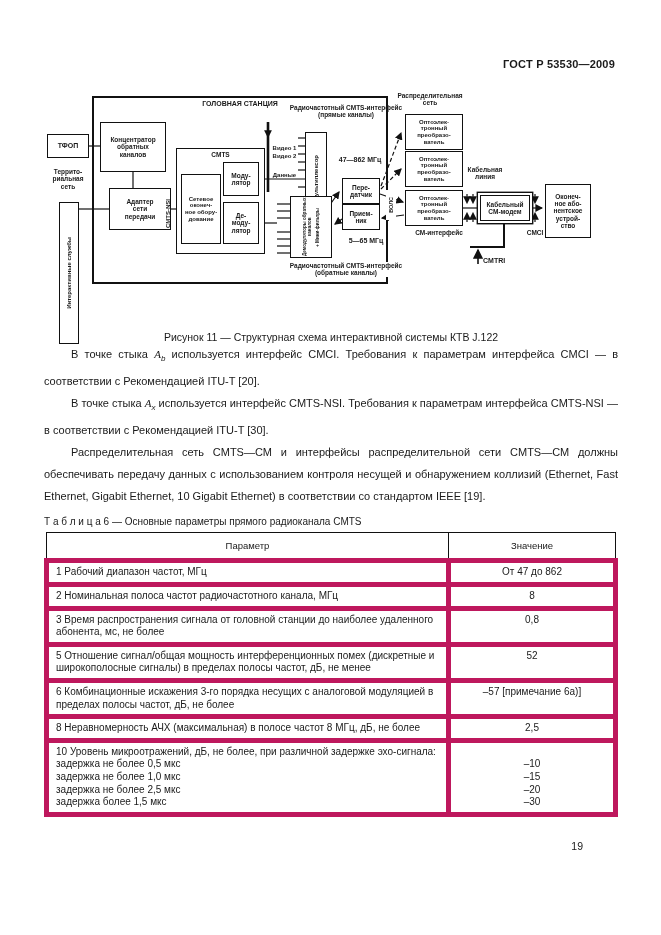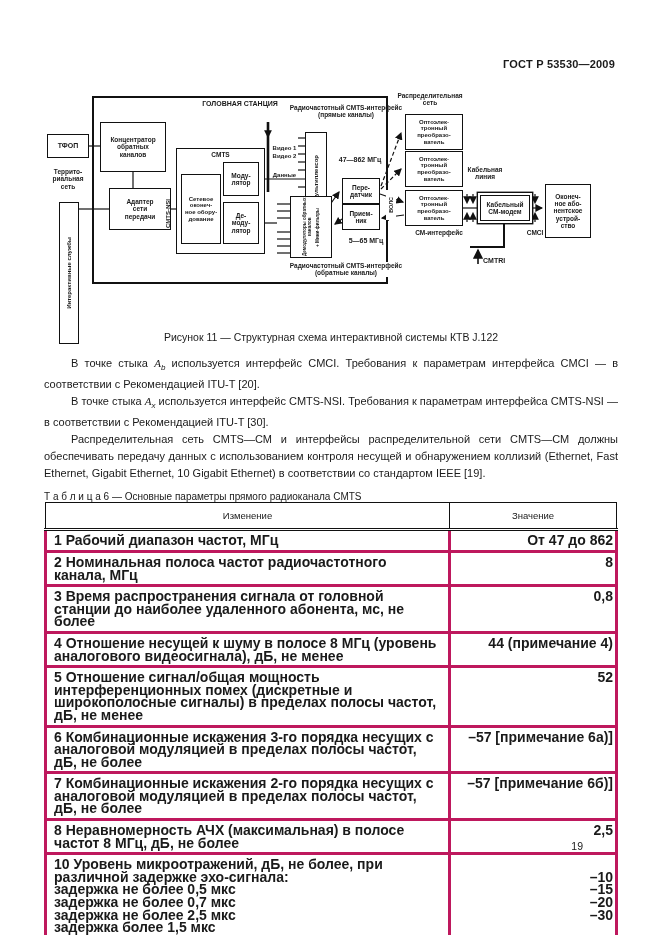--- a/index.html
+++ b/index.html
@@ -24,33 +24,33 @@
     white-space:pre-line;z-index:3;
   }
   .whitebg{background:#fff;}
   .vtext{writing-mode:vertical-rl;transform:rotate(180deg);}
   .vlabel{position:absolute;z-index:3;font-weight:bold;font-size:6px;text-align:center;
     display:flex;align-items:center;justify-content:center;}
   .double{box-shadow:0 0 0 2px #fff,0 0 0 3.4px #111;}
   .boxtitle{position:absolute;text-align:center;font-weight:bold;z-index:2;}
   
   .content{position:absolute;left:44px;top:331px;width:574px;}
-  .para{font-size:11px;line-height:17px;text-align:justify;text-indent:27px;margin:0;}
+  .para{font-size:11px;line-height:22px;text-align:justify;text-indent:27px;margin:0;}
   .para sub{font-size:8px;}
   .para i{font-family:"Liberation Serif",serif;}
-  .tbl-title{font-size:10px;margin-top:9px;}
+  .tbl-title{font-size:10px;margin-top:9px;margin-bottom:5px;}
   table.params{width:100%;border-collapse:collapse;border:1.6px solid #111;}
   table.params th{
     border:1px solid #111;border-bottom:3px double #111;font-size:9.5px;font-weight:normal;
     padding:7px 4px;text-align:center;
   }
   table.params td{
-    border:3px solid #be185d;font-size:14px;line-height:12.6px;padding:3px 7px;vertical-align:top;font-weight:bold;
-  }
-  table.params td.val{text-align:right;width:158px;padding:3px 2px;}
+    border:5px solid #be185d;font-size:10px;line-height:12.6px;padding:3px 7px;vertical-align:top;
+  }
+  table.params td.val{text-align:center;width:158px;padding:3px 2px;}
 </style>
 </head>
 <body>
 
 <div class="doc-header">ГОСТ Р 53530—2009</div>
 
 <div class="diagram">
 
   <svg width="575" height="262" viewBox="0 0 575 262">
     <defs>
@@ -192,34 +192,34 @@
 ное або-
 нентское
 устрой-
 ство</div>
   <div class="dlabel" style="left:362px;top:137px;width:64px;">СМ-интерфейс</div>
   <div class="dlabel" style="left:474px;top:137px;width:32px;">CMCI</div>
   <div class="dlabel" style="left:438px;top:165px;width:38px;text-align:left;font-size:7px;">CMTRI</div>
 </div>
 
 <div class="content">
-  <div style="text-align:center;font-size:10.5px;margin-bottom:12px;">Рисунок 11 — Структурная схема интерактивной системы КТВ J.122</div>
+  <div style="text-align:center;font-size:10.5px;margin-bottom:0;">Рисунок 11 — Структурная схема интерактивной системы КТВ J.122</div>
 
   <div id="paras">
       <p class="para"><span>В точке стыка </span><i>A</i><sub style="font-style: italic;">b</sub><span> используется интерфейс CMCI. Требования к параметрам интерфейса CMCI — в соответствии с Рекомендацией ITU-T [20].</span></p>
       <p class="para"><span>В точке стыка </span><i>A</i><sub style="font-style: italic;">x</sub><span> используется интерфейс CMTS-NSI. Требования к параметрам интерфейса CMTS-NSI — в соответствии с Рекомендацией ITU-T [30].</span></p>
       <p class="para"><span>Распределительная сеть CMTS—СМ и  интерфейсы распределительной сети CMTS—СМ должны обеспечивать передачу данных  с использованием контроля несущей и обнаружением коллизий (Ethernet, Fast Ethernet, Gigabit Ethernet, 10 Gigabit Ethernet) в соответствии со стандартом IEEE [19].</span></p>
     </div>
 
   <div class="tbl-title">Т а б л и ц а  6 — Основные параметры прямого радиоканала CMTS</div>
 
   <table class="params">
     <thead>
       <tr>
-        <th>Изменение</th>
+        <th>Параметр</th>
         <th style="width:158px;">Значение</th>
       </tr>
     </thead>
     <tbody id="tbody">
         <tr>
           <td>
             <div>1 Рабочий диапазон частот, МГц</div>
           </td>
           <td class="val">
             <div>От 47 до 862</div>
@@ -236,63 +236,47 @@
         <tr>
           <td>
             <div>3 Время распространения сигнала от головной станции до наиболее удаленного абонента, мс, не более</div>
           </td>
           <td class="val">
             <div>0,8</div>
           </td>
         </tr>
         <tr>
           <td>
-            <div>4 Отношение несущей к шуму в полосе 8 МГц (уровень аналогового видеосигнала), дБ, не менее</div>
-          </td>
-          <td class="val">
-            <div>44   (примечание 4)</div>
-          </td>
-        </tr>
-        <tr>
-          <td>
             <div>5 Отношение сигнал/общая мощность интерференционных помех (дискретные и широкополосные сигналы) в пределах полосы частот, дБ, не менее</div>
           </td>
           <td class="val">
             <div>52</div>
           </td>
         </tr>
         <tr>
           <td>
             <div>6 Комбинационные искажения 3-го порядка несущих с аналоговой модуляцией в пределах полосы частот, дБ, не более</div>
           </td>
           <td class="val">
             <div>–57  [примечание 6а)]</div>
-          </td>
-        </tr>
-        <tr>
-          <td>
-            <div>7 Комбинационные искажения 2-го порядка несущих с аналоговой  модуляцией в пределах полосы частот, дБ, не более</div>
-          </td>
-          <td class="val">
-            <div>–57  [примечание 6б)]</div>
           </td>
         </tr>
         <tr>
           <td>
             <div>8 Неравномерность АЧХ (максимальная) в полосе частот 8 МГц, дБ, не более</div>
           </td>
           <td class="val">
             <div>2,5</div>
           </td>
         </tr>
         <tr>
           <td>
             <div>10  Уровень микроотражений, дБ, не более, при различной задержке эхо-сигнала:</div>
             <div>задержка не более 0,5 мкс</div>
-            <div>задержка не более 0,7 мкс</div>
+            <div>задержка не более 1,0 мкс</div>
             <div>задержка не более 2,5 мкс</div>
             <div>задержка более 1,5 мкс</div>
           </td>
           <td class="val">
             <div>&nbsp;</div>
             <div>–10</div>
             <div>–15</div>
             <div>–20</div>
             <div>–30</div>
           </td>

